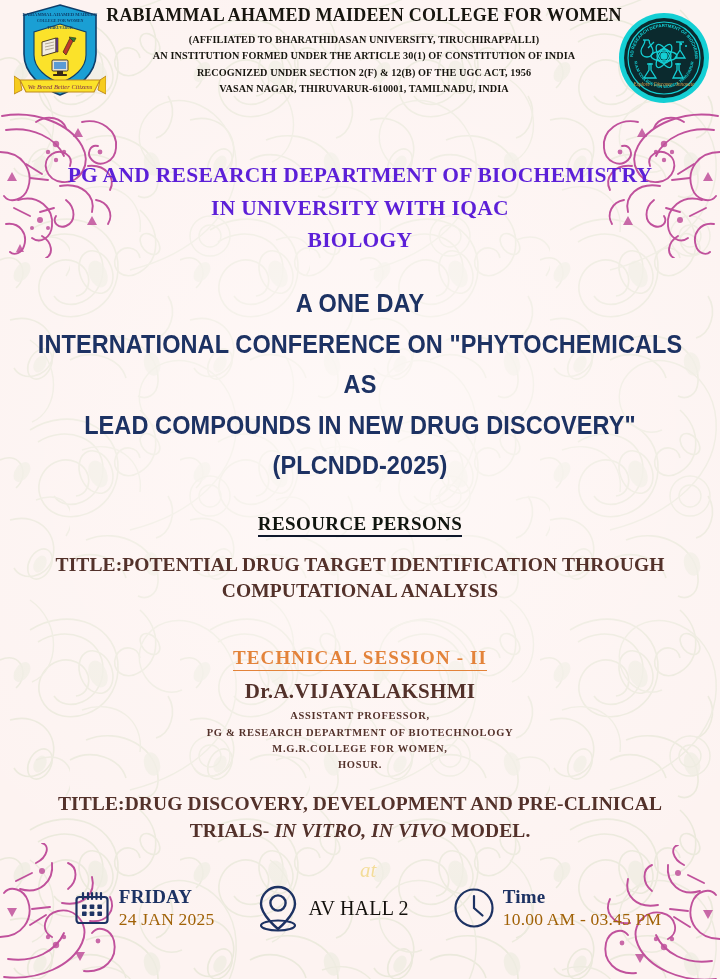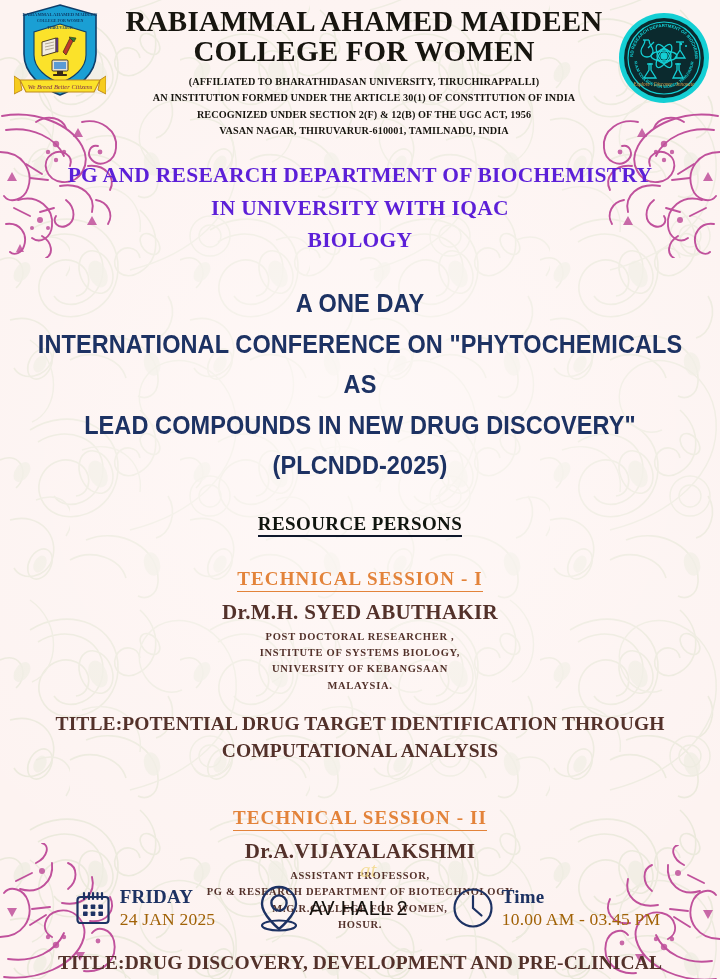--- a/index.html
+++ b/index.html
@@ -40,21 +40,21 @@
   .header {
     position: relative;
     padding-top: 6px;
     height: 112px;
     box-sizing: border-box;
   }
   .college-name {
     text-align: center;
     font-family: "Liberation Serif", serif;
     font-weight: bold;
-    font-size: 29px;
+    font-size: 18px;
     letter-spacing: 0.2px;
     color: #17150f;
     margin: 0 96px 0 104px;
     line-height: 1.05;
   }
   .college-sub {
     text-align: center;
     margin: 7px 92px 0 100px;
     color: #16140e;
     font-family: "Liberation Serif", serif;
@@ -211,21 +211,21 @@
     letter-spacing: 0.2px;
   }
   .ftext-bot {
     font-family: "Liberation Serif", serif;
     font-size: 17.5px;
     color: #a16207;
     letter-spacing: 0.2px;
     margin-top: 2px;
   }
   .venue-text {
-    font-family: Liberation Sans, sans-serif;
+    font-family: Liberation Serif, serif;
     font-size: 20px;
     color: #13100c;
     letter-spacing: 0.2px;
   }
   .at-artifact {
     position: absolute;
     left: 360px;
     top: 858px;
     font-family: "Liberation Serif", serif;
     font-style: italic;
@@ -472,30 +472,20 @@
     <div>A ONE DAY</div>
     <div>INTERNATIONAL CONFERENCE ON "PHYTOCHEMICALS AS</div>
     <div>LEAD COMPOUNDS IN NEW DRUG DISCOVERY"</div>
     <div>(PLCNDD-2025)</div>
   </div>
 
   <div class="resource-heading">
     <span>RESOURCE PERSONS</span>
   </div>
 
-  <div class="session session-1">
-    <div class="session-label">TECHNICAL SESSION - I</div>
-    <div class="speaker-name">Dr.M.H. SYED ABUTHAKIR</div>
-    <div class="speaker-affil">
-      <div>POST DOCTORAL RESEARCHER ,</div>
-      <div>INSTITUTE OF SYSTEMS BIOLOGY,</div>
-      <div>UNIVERSITY OF KEBANGSAAN</div>
-      <div>MALAYSIA.</div>
-    </div>
-  </div>
   <div class="session-title">
     <div>TITLE:POTENTIAL DRUG TARGET IDENTIFICATION THROUGH</div>
     <div>COMPUTATIONAL ANALYSIS</div>
   </div>
 
   <div class="session session-2">
     <div class="session-label">TECHNICAL SESSION  - II</div>
     <div class="speaker-name">Dr.A.VIJAYALAKSHMI</div>
     <div class="speaker-affil">
       <div>ASSISTANT PROFESSOR,</div>

